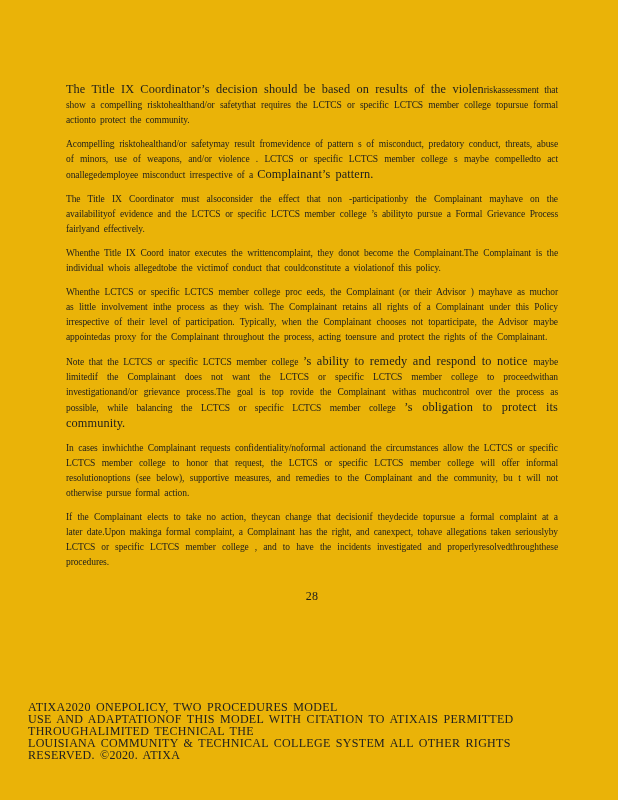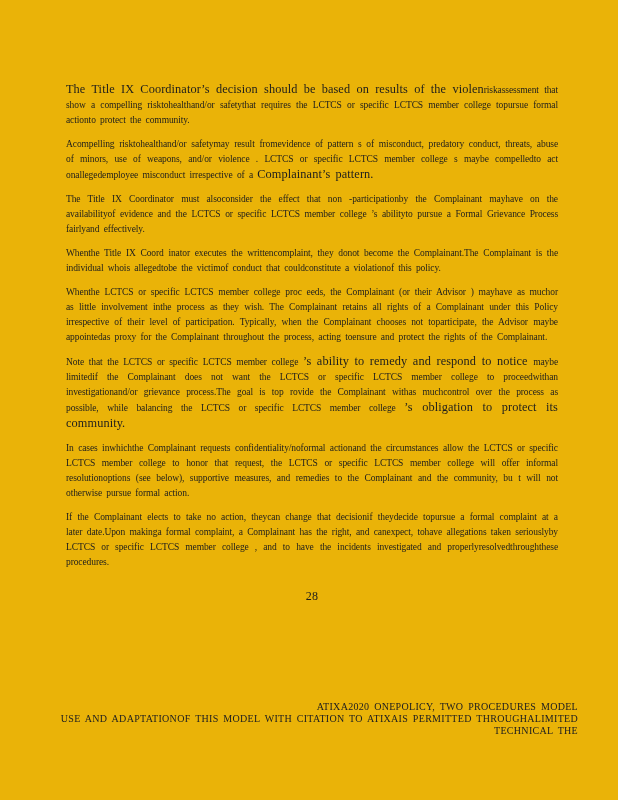--- a/index.html
+++ b/index.html
@@ -47,25 +47,25 @@
     white-space: pre;
   }
   .pagenum {
     margin-top: 19px;
     text-align: center;
     font-size: 12px;
     letter-spacing: 0.2px;
   }
   .footer {
     position: absolute;
-    left: 40px;
+    left: 28px;
     right: 40px;
     top: 701px;
-    text-align: right;
-    font-size: 10px;
+    text-align: left;
+    font-size: 12px;
     line-height: 12px;
     letter-spacing: 0.3px;
     word-spacing: 2px;
     color: #202020;
   }
   .footer .footer-line {
     white-space: pre-line;
   }
 </style>
 </head>
@@ -92,15 +92,16 @@
     <p class="para"><span class="seg-sm">If the Complainant elects to take no action, theycan change that decisionif theydecide topursue a formal complaint at a later date.Upon makinga formal complaint, a Complainant has the right, and canexpect, tohave allegations taken seriouslyby LCTCS or specific LCTCS member college , and to have the incidents investigated and properlyresolvedthroughthese procedures.</span></p>
 
 
     <div class="pagenum">28</div>
 
   </div>
 
   <div class="footer">
     <div class="footer-line">ATIXA2020   ONEPOLICY,   TWO   PROCEDURES   MODEL</div>
     <div class="footer-line">USE AND ADAPTATIONOF THIS MODEL WITH CITATION TO ATIXAIS PERMITTED THROUGHALIMITED TECHNICAL THE</div>
+    <div class="footer-line">LOUISIANA COMMUNITY &amp; TECHNICAL COLLEGE SYSTEM ALL OTHER RIGHTS RESERVED. ©2020. ATIXA</div>
   </div>
 
 </div>
 
 </body></html>

